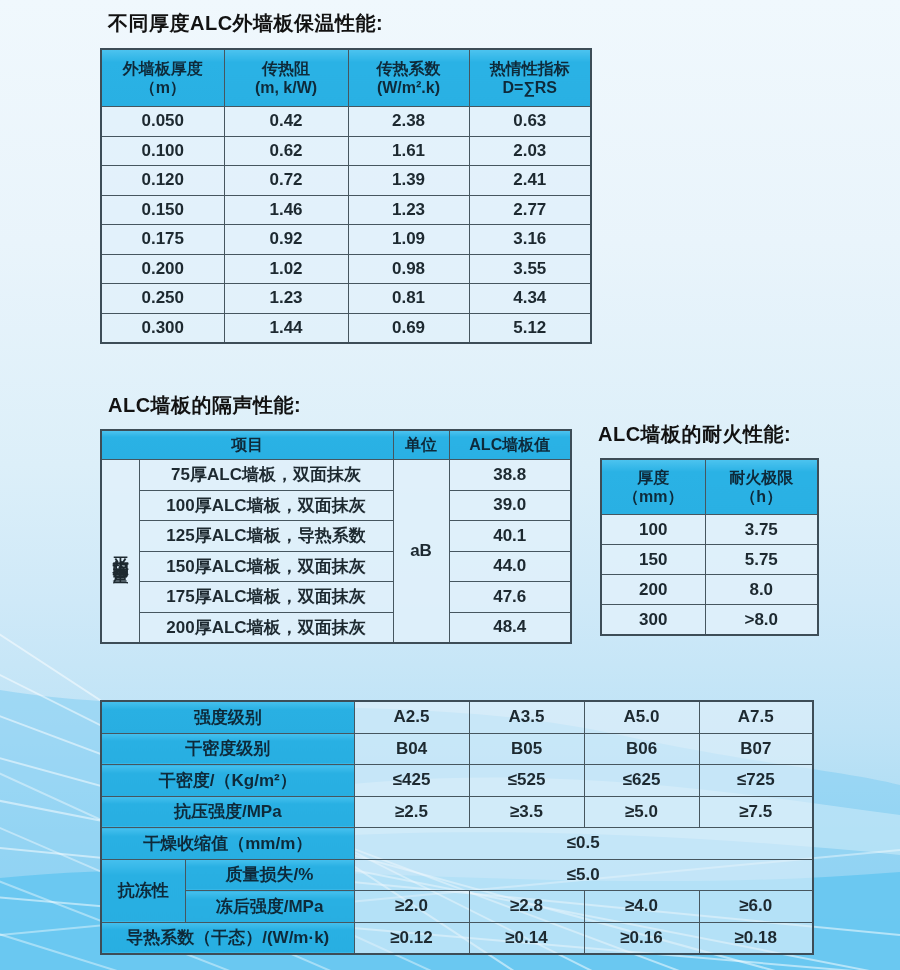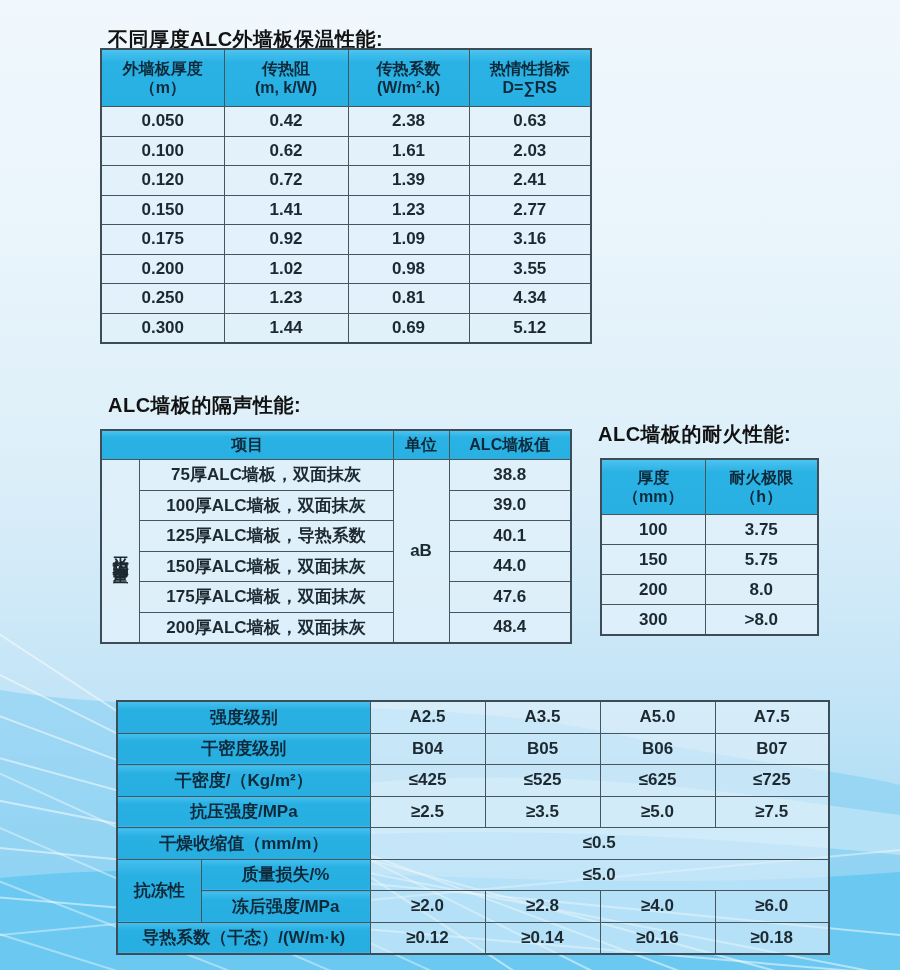--- a/index.html
+++ b/index.html
@@ -38,21 +38,21 @@
   #sound-table td{height:27.5px;}
   .vertical-label{
     writing-mode:vertical-rl;text-orientation:upright;
     font-size:16px;letter-spacing:3px;padding:4px 0;
   }
   
   #fire-table{left:600px;top:458px;width:217px;}
   #fire-table th{height:52px;}
   #fire-table td{height:27px;}
   
-  #basic-table{left:116px;top:700px;width:712px;}
+  #basic-table{left:100px;top:700px;width:712px;}
   #basic-table td{height:28.5px;}
   #basic-table td{background:rgba(226,241,250,0.62);}
   #basic-table td.label-cell{
     background:linear-gradient(180deg,#45c0ee 0%,#29b0e3 25%,#28aee1 100%);
   }
 </style>
 </head>
 <body>
 
 <div id="canvas">
@@ -72,21 +72,21 @@
     </g>
     <g stroke="rgba(255,255,255,0.40)" stroke-width="2" fill="none">
       <line x1="-30" y1="760" x2="440" y2="975"></line>
       <line x1="-30" y1="815" x2="340" y2="975"></line>
       <line x1="-30" y1="870" x2="240" y2="975"></line>
       <line x1="-30" y1="925" x2="130" y2="975"></line>
       <line x1="0" y1="935" x2="900" y2="850"></line>
     </g>
   </svg>
 
-  <h2 class="section-title" style="left:108px;top:26px;">不同厚度ALC外墙板保温性能:</h2>
+  <h2 class="section-title" style="left:108px;top:10px;">不同厚度ALC外墙板保温性能:</h2>
 
   <table id="thermal-table">
     <colgroup>
       <col style="width:123px">
         <col style="width:124px">
         <col style="width:121px">
         <col style="width:122px">
     </colgroup>
     <thead>
       <tr>
@@ -114,21 +114,21 @@
           <td>2.03</td>
         </tr>
         <tr>
           <td>0.120</td>
           <td>0.72</td>
           <td>1.39</td>
           <td>2.41</td>
         </tr>
         <tr>
           <td>0.150</td>
-          <td>1.41</td>
+          <td>1.46</td>
           <td>1.23</td>
           <td>2.77</td>
         </tr>
         <tr>
           <td>0.175</td>
           <td>0.92</td>
           <td>1.09</td>
           <td>3.16</td>
         </tr>
         <tr>

